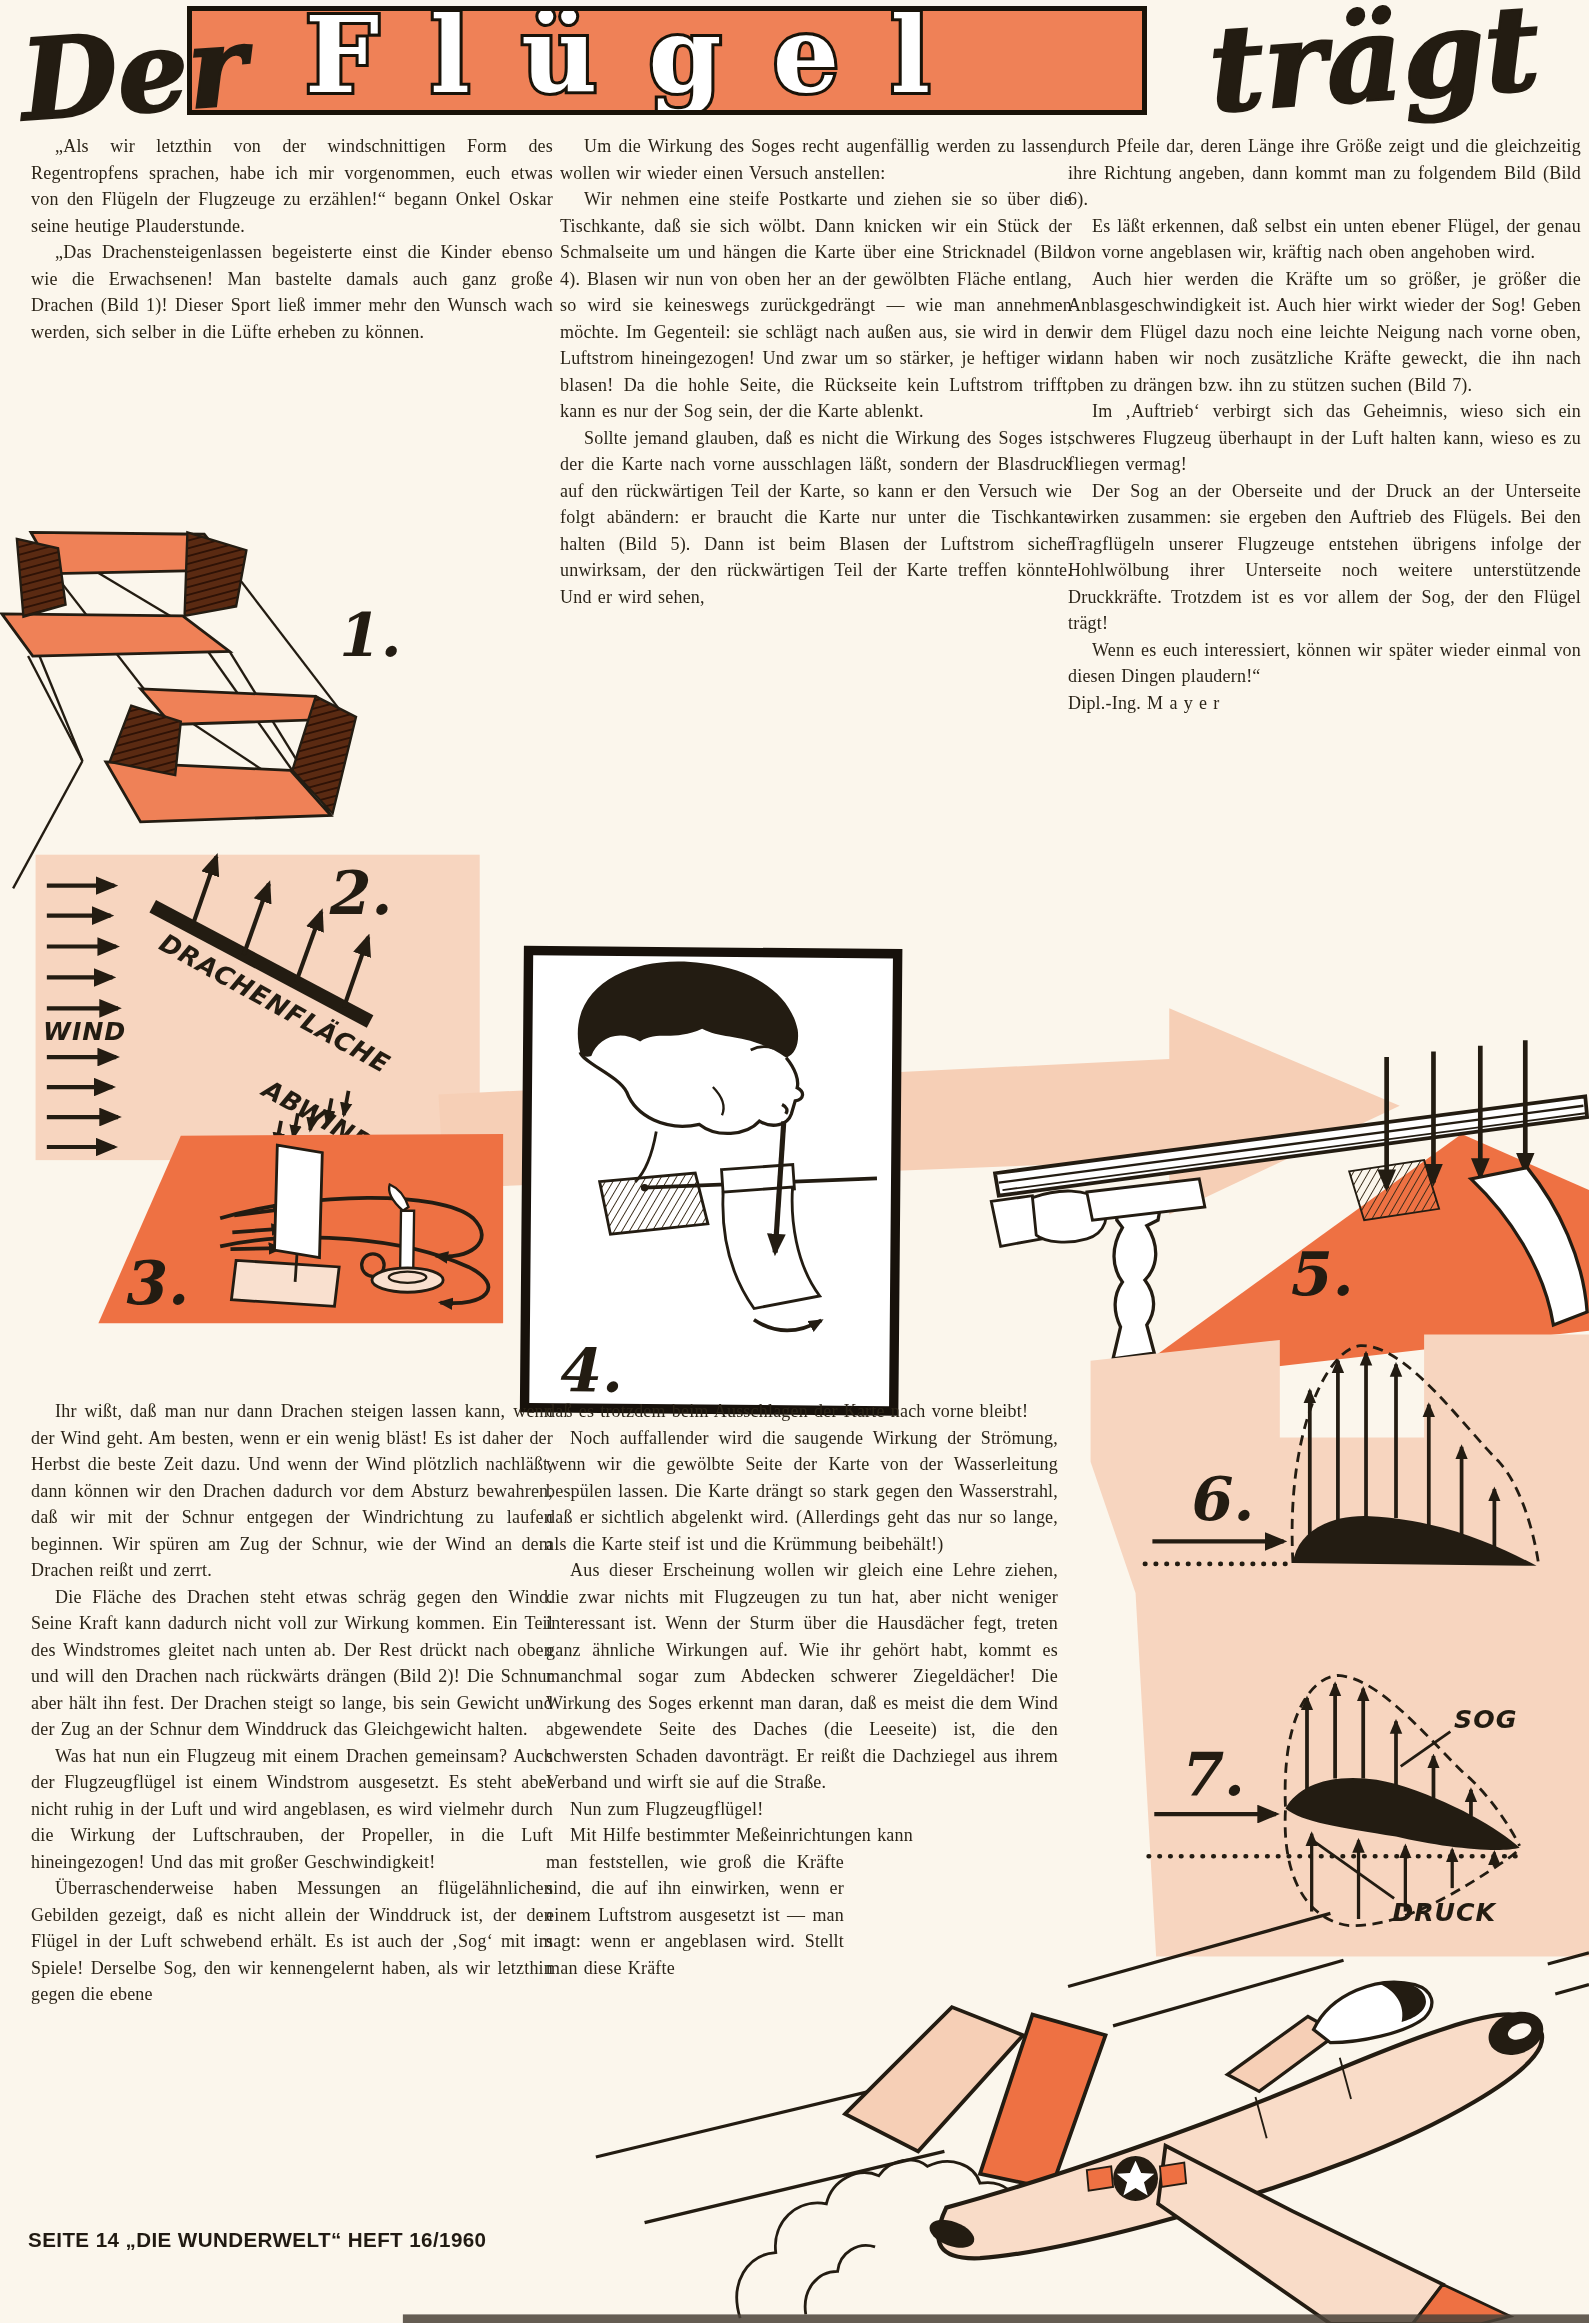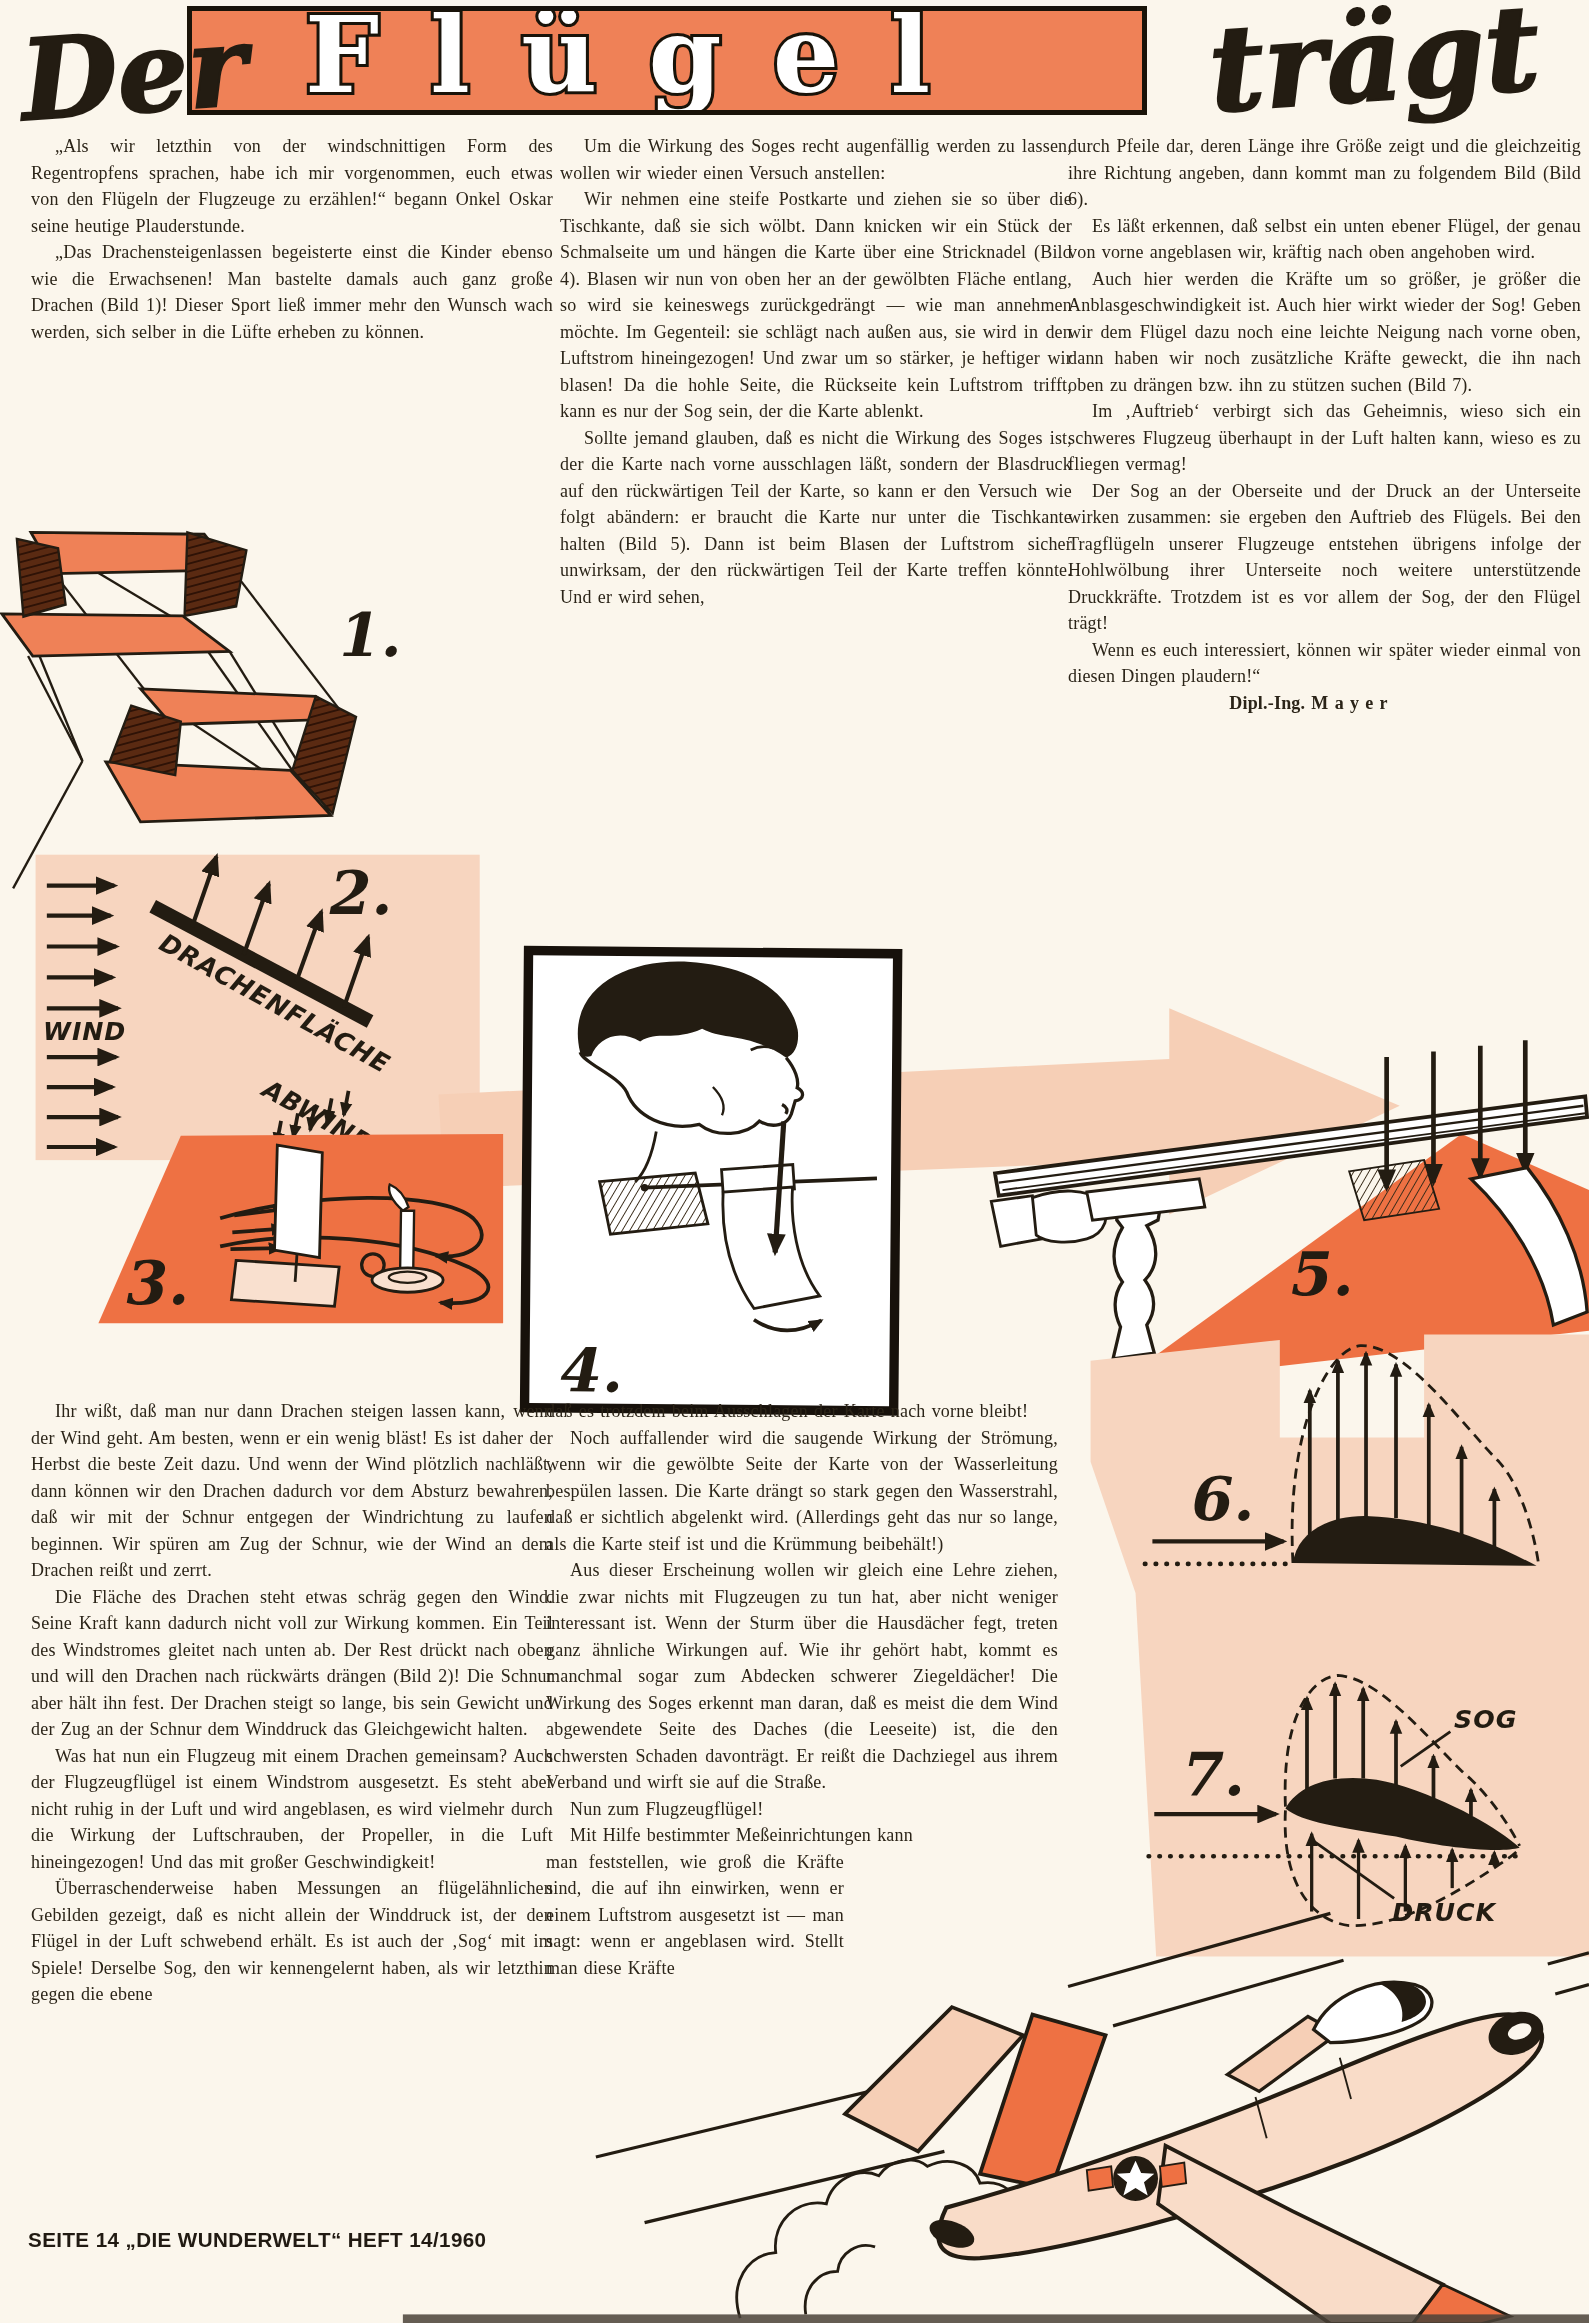--- a/index.html
+++ b/index.html
@@ -7,21 +7,21 @@
     --salmon_band:#f6cfb6; --ink:#231c12; --paper:#fbf6ec;
   }
   html,body{margin:0;padding:0;background:#888;}
   .page{position:relative;width:1589px;height:2324px;background:var(--paper);
         overflow:hidden;font-family:"Liberation Serif",serif;}
   .art{position:absolute;left:0;top:0;z-index:1;}
   .col{position:absolute;z-index:2;color:#2b2418;font-size:18px;line-height:26.5px;
        text-align:justify;letter-spacing:0.2px;word-spacing:1.4px;}
   .col p{margin:0;text-indent:24px;}
   .col p.noind{text-indent:0;}
-  .col p.sig{text-align:center;text-indent:0;padding-right:32px;font-weight:bold;}
+  .col p.sig{text-align:left;text-indent:0;padding-right:32px;}
   .col p.narrow{width:298px;}
   .hdr{position:absolute;z-index:3;color:var(--ink);font-family:"DejaVu Serif",serif;
        font-style:italic;font-weight:bold;-webkit-text-stroke:2.3px var(--ink);}
   .hdr-der{left:20.6px;top:7.5px;font-size:111px;transform:rotate(-4deg);}
   .hdr-traegt{left:1209px;top:-11.2px;font-size:118px;transform:rotate(-4deg);}
   .hdr-box{position:absolute;z-index:2;left:187px;top:5.6px;width:960px;height:109px;
            background:var(--salmon);border:5.6px solid #191309;box-sizing:border-box;}
   .hdr-box svg{display:block;width:100%;height:100%;}
   .boxword{font-family:"DejaVu Serif",serif;font-weight:bold;fill:#ffffff;
            stroke:#191309;stroke-width:7;paint-order:stroke;letter-spacing:58px;}
@@ -318,16 +318,16 @@
 
   <div class="col" style="left:546px;top:1398px;width:512px;">
     <p class="noind">daß es trotzdem beim Ausschlagen der Karte nach vorne bleibt!</p>
     <p>Noch auffallender wird die saugende Wirkung der Strömung, wenn wir die gewölbte Seite der Karte von der Wasserleitung bespülen lassen. Die Karte drängt so stark gegen den Wasserstrahl, daß er sichtlich abgelenkt wird. (Allerdings geht das nur so lange, als die Karte steif ist und die Krümmung beibehält!)</p>
     <p>Aus dieser Erscheinung wollen wir gleich eine Lehre ziehen, die zwar nichts mit Flugzeugen zu tun hat, aber nicht weniger interessant ist. Wenn der Sturm über die Hausdächer fegt, treten ganz ähnliche Wirkungen auf. Wie ihr gehört habt, kommt es manchmal sogar zum Abdecken schwerer Ziegeldächer! Die Wirkung des Soges erkennt man daran, daß es meist die dem Wind abgewendete Seite des Daches (die Leeseite) ist, die den schwersten Schaden davonträgt. Er reißt die Dachziegel aus ihrem Verband und wirft sie auf die Straße.</p>
     <p>Nun zum Flugzeugflügel!</p>
     <p>Mit Hilfe bestimmter Meßeinrichtungen kann</p>
     <p class="noind narrow">man feststellen, wie groß die Kräfte sind, die auf ihn einwirken, wenn er einem Luftstrom ausgesetzt ist — man sagt: wenn er angeblasen wird. Stellt man diese Kräfte</p>
   </div>
 
-  <div class="footer">SEITE 14  „DIE WUNDERWELT“ HEFT 14/1960</div>
+  <div class="footer">SEITE 14  „DIE WUNDERWELT“ HEFT 16/1960</div>
 
 </div>
 
 
 </body></html>

